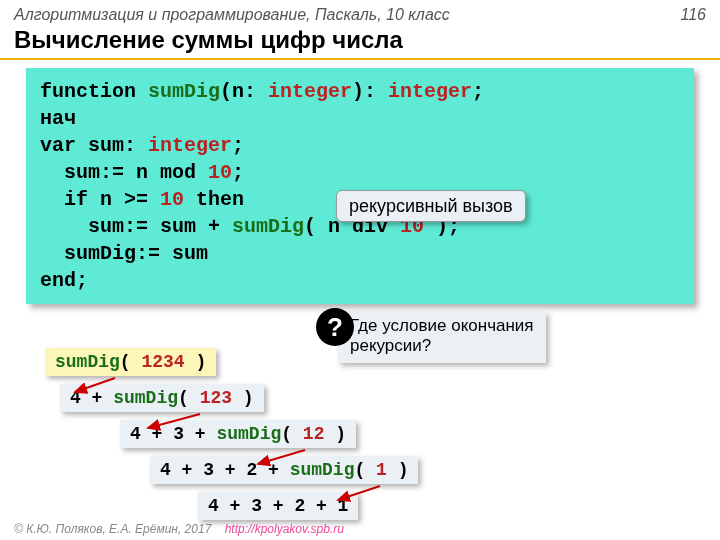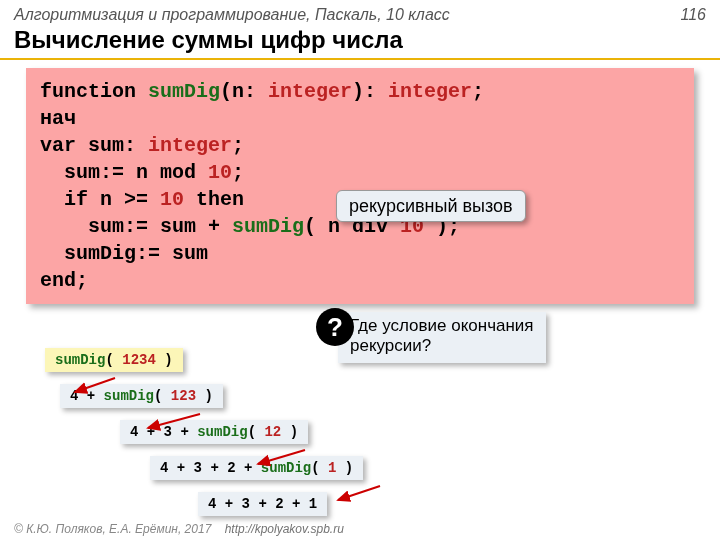--- a/index.html
+++ b/index.html
@@ -14,21 +14,21 @@
     padding: 6px 14px 2px 14px;
     font-style: italic; color: #555; font-size: 16px;
   }
   .title {
     font-size: 24px; font-weight: bold;
     padding: 0 14px 4px 14px;
     border-bottom: 2px solid #eab308;
     margin-bottom: 8px;
   }
   .codebox {
-    background: #fca5a5;
+    background: #5eead4;
     margin: 0 26px;
     padding: 10px 14px;
     font-family: "Courier New", monospace;
     font-size: 20px; font-weight: bold;
     line-height: 1.35;
     box-shadow: 4px 4px 6px rgba(0,0,0,0.3);
     position: relative;
   }
   .kw { color: #000; }
   .fn { color: #1a6e1a; }
@@ -65,33 +65,33 @@
     border-radius: 50%;
     font-size: 26px; font-weight: bold;
     display: flex; align-items: center; justify-content: center;
     z-index: 10;
   }
   .tracebox {
     position: absolute;
     background: #ebf0f5;
     padding: 4px 10px;
     font-family: "Courier New", monospace;
-    font-size: 14px; font-weight: bold;
+    font-size: 18px; font-weight: bold;
     box-shadow: 3px 3px 5px rgba(0,0,0,0.3);
   }
   .trace1 { top: 348px; left: 45px; background: #fcf6b8; }
   .trace2 { top: 384px; left: 60px; }
   .trace3 { top: 420px; left: 120px; }
   .trace4 { top: 456px; left: 150px; }
   .trace5 { top: 492px; left: 198px; }
   .footer {
     position: absolute; bottom: 4px; left: 14px;
     font-size: 12px; font-style: italic; color: #888;
   }
-  .footer a { color: #737373; margin-left: 10px; }
+  .footer a { color: #ec4899; margin-left: 10px; }
   svg.arrows { position: absolute; top: 0; left: 0; pointer-events: none; }
 </style>
 </head>
 <body>
 
 <div class="header">
   <span>Алгоритмизация и программирование, Паскаль, 10 класс</span>
   <span>116</span>
 </div>
 

